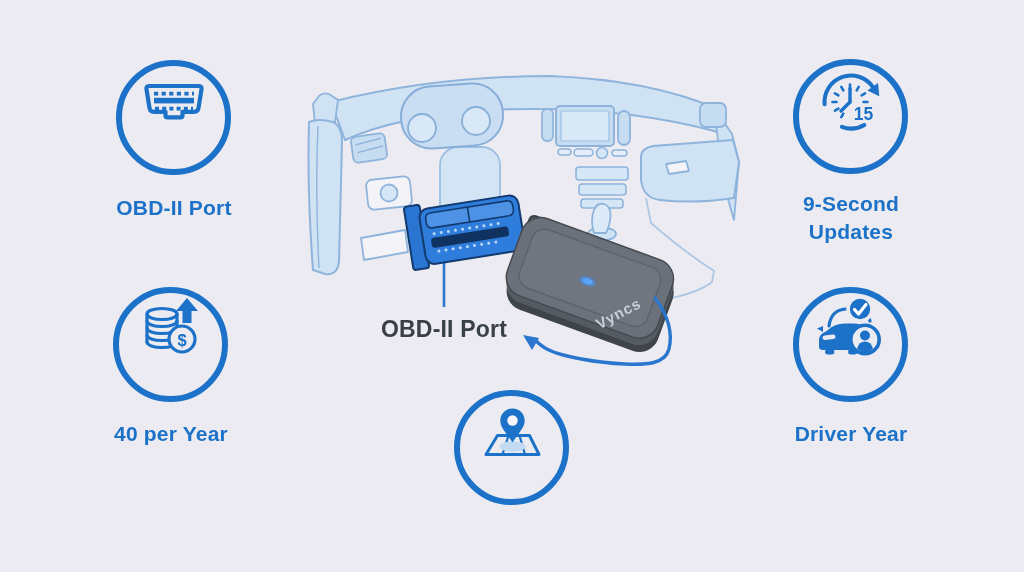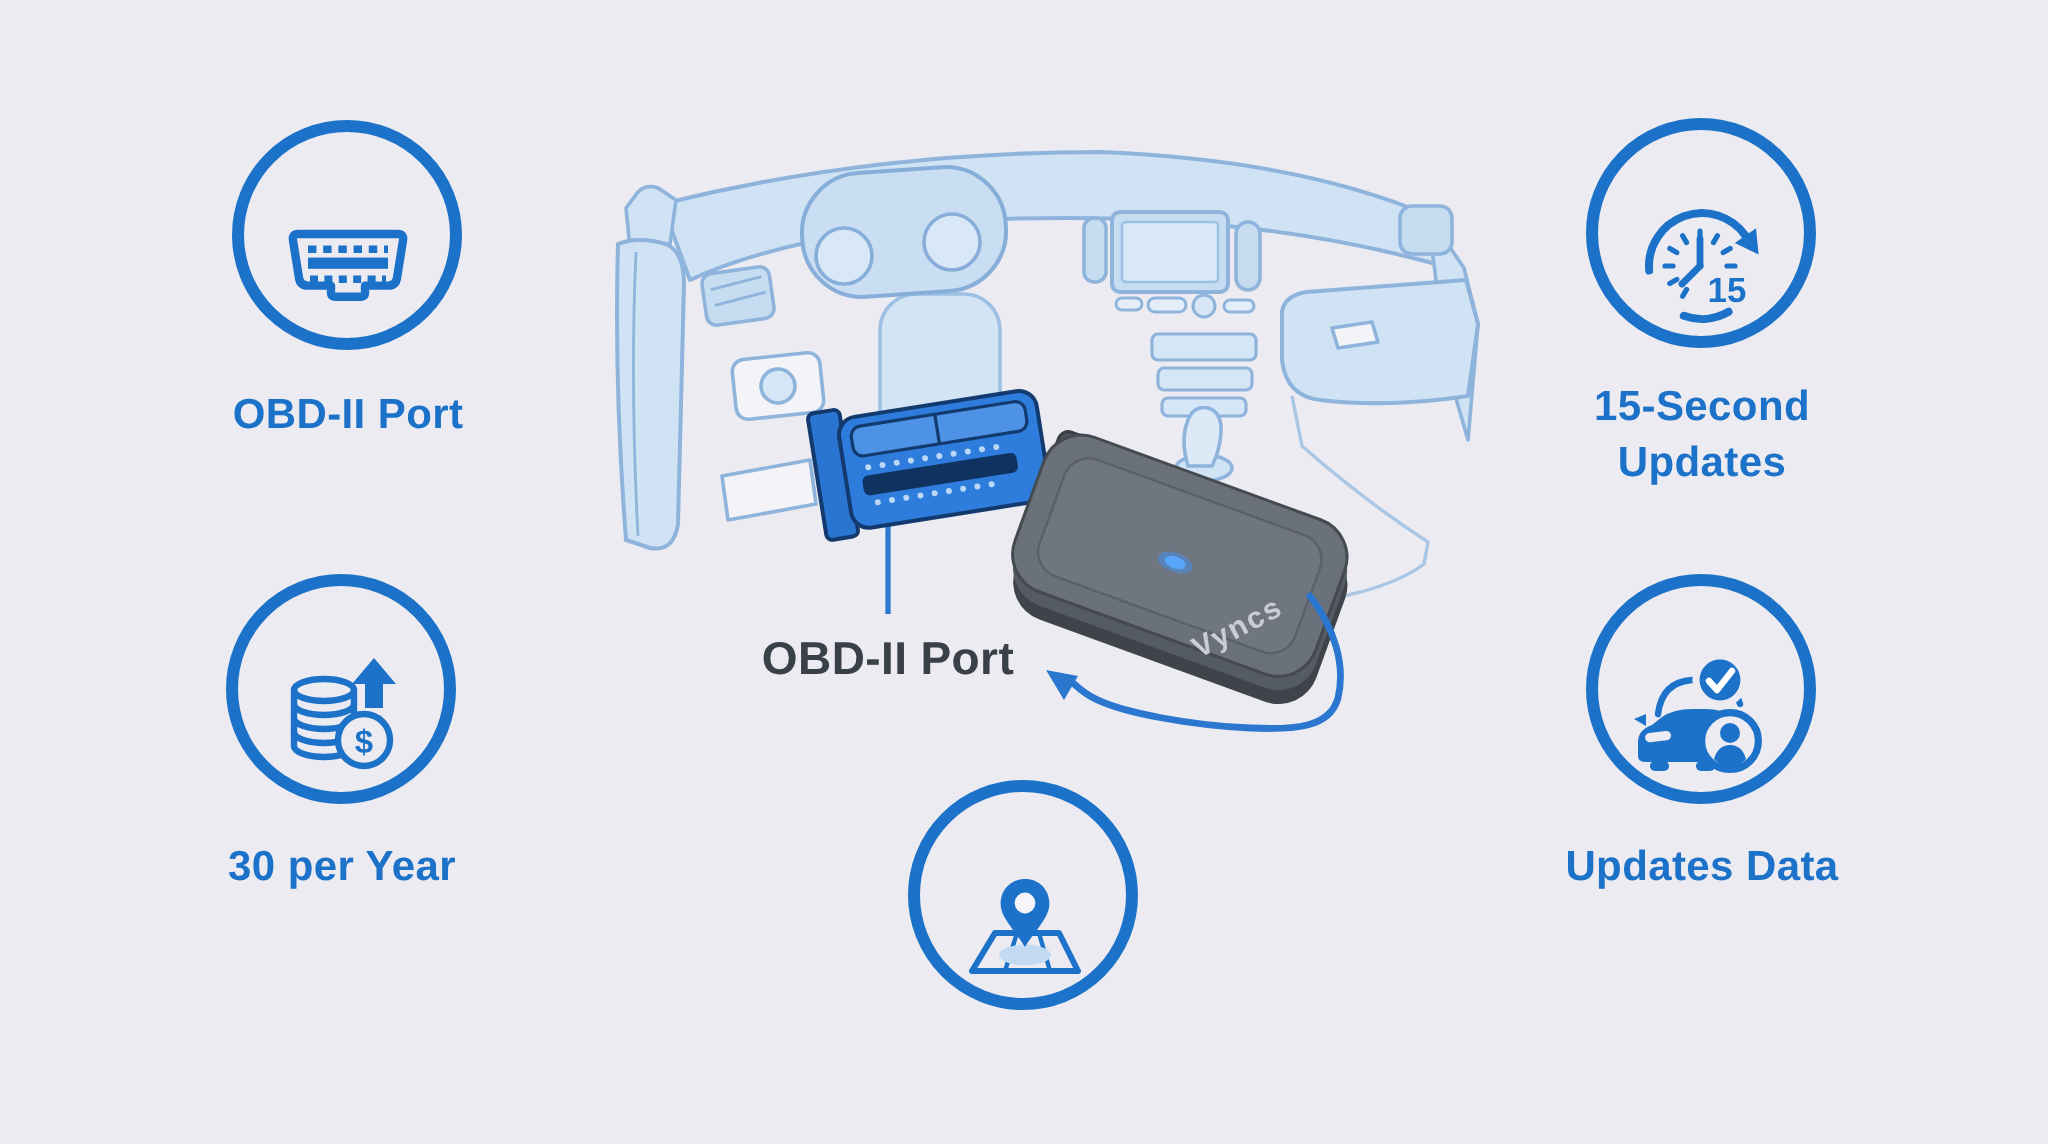--- a/index.html
+++ b/index.html
@@ -1,20 +1,20 @@
 <!DOCTYPE html>
 <html><head>
 <meta charset="utf-8">
 <style>
   html,body{margin:0;padding:0;background:#ecebf1;}
   .stage{position:relative;width:1024px;height:572px;background:#ecebf1;overflow:hidden;
          font-family:"Liberation Sans", sans-serif;}
   .feature{position:absolute;}
   .icon-circle{width:103px;height:103px;border:6.5px solid #1b72c8;border-radius:50%;
-               display:flex;align-items:flex-end;justify-content:center;background:transparent;}
+               display:flex;align-items:flex-start;justify-content:center;background:transparent;}
   .feature-label{position:absolute;text-align:center;color:#1b72c8;font-weight:bold;
                  font-size:21px;line-height:1.33;letter-spacing:.2px;}
   .center-label{position:absolute;left:369px;top:316px;width:150px;text-align:center;
                 color:#3a4047;font-weight:bold;font-size:23px;letter-spacing:.2px;}
   .illus{position:absolute;left:285px;top:52px;width:470px;height:320px;}
   svg text{font-family:"Liberation Sans", sans-serif;}
 </style>
 </head>
 <body>
 
@@ -155,21 +155,21 @@
           <path d="M12,35 A15,5.5 0 0 0 42,35"></path>
           <path d="M12,42 A15,5.5 0 0 0 42,42"></path>
           <path d="M12,49 A15,5.5 0 0 0 42,49"></path>
         </g>
         <polygon points="52,5 41,18 47.5,18 47.5,30 56.5,30 56.5,18 63,18" fill="#1b72c8"></polygon>
         <circle cx="47" cy="46" r="13" fill="#ecebf1" stroke="#1b72c8" stroke-width="3.2"></circle>
         <text x="47" y="52.5" text-anchor="middle" font-size="16.5" font-weight="bold" fill="#1b72c8">$</text>
       </svg>
     </div>
   </div>
-  <div class="feature-label" style="left:81px;top:420px;width:180px;">30 per Year</div>
+  <div class="feature-label" style="left:81px;top:420px;width:180px;">40 per Year</div>
 
   <div class="feature" style="left:793px;top:59px;">
     <div class="icon-circle">
       <svg width="72" height="72" viewBox="0 0 72 72">
         <path d="M9.6,39.3 A26.5,26.5 0 0 1 57.7,21.8" fill="none" stroke="#1b72c8" stroke-width="4" stroke-linecap="round"></path>
         <polygon points="64.3,31.2 63.0,18.1 52.4,25.5" fill="#1b72c8"></polygon>
         <path d="M49.3,59.9 A26.5,26.5 0 0 1 26.9,61.9" fill="none" stroke="#1b72c8" stroke-width="4" stroke-linecap="round"></path>
         <g stroke="#1b72c8" stroke-width="2.6" stroke-linecap="round">
           <path d="M35,19.5 V23.5"></path>
             <path d="M43.7,21.9 L41.7,25.3"></path>
@@ -182,42 +182,42 @@
           <path d="M26.3,52.1 L28.3,48.7"></path>
         </g>
         <g stroke="#1b72c8" stroke-width="3.4" stroke-linecap="round">
           <path d="M35,37 L35,23.5"></path>
             <path d="M35,37 L26,46"></path>
         </g>
         <text x="48.5" y="55" text-anchor="middle" font-size="17.5" font-weight="bold" fill="#1b72c8" style="paint-order:stroke;stroke:#ecebf1;stroke-width:5px;">15</text>
       </svg>
     </div>
   </div>
-  <div class="feature-label" style="left:785px;top:190px;width:132px;">15-Second Updates</div>
+  <div class="feature-label" style="left:785px;top:190px;width:132px;">9-Second Updates</div>
 
   <div class="feature" style="left:793px;top:287px;">
     <div class="icon-circle">
       <svg width="72" height="72" viewBox="0 0 72 72">
         <path d="M14,33 Q16,17 31,16 L40,16 Q52,17 55,28" fill="none" stroke="#1b72c8" stroke-width="3.2" stroke-linecap="round"></path>
         <path d="M2,35.5 L8,33 L8,39 Z" fill="#1b72c8"></path>
         <path d="M4,54 L4,47 Q4,41 11,38.5 L16,34.5 Q22,30.5 31,30.5 L38,30.5 Q46,30.5 52,34.5 L55,36.5 L55,44 L52,54 Q52,57 48,57 L8,57 Q4,57 4,54 Z" fill="#1b72c8"></path>
         <rect x="10" y="56.5" width="9.5" height="5" rx="2.4" fill="#1b72c8"></rect>
         <rect x="33" y="56.5" width="9.5" height="5" rx="2.4" fill="#1b72c8"></rect>
         <rect x="7.5" y="42" width="13" height="4.6" rx="2.3" fill="#ecebf1" transform="rotate(-7 14 44)"></rect>
         <circle cx="45" cy="16" r="12" fill="#1b72c8" stroke="#ecebf1" stroke-width="3.6"></circle>
         <path d="M39.5,16.5 L43.5,21 L51,11.5" fill="none" stroke="#ffffff" stroke-width="3.2" stroke-linecap="round" stroke-linejoin="round"></path>
         <g>
           <circle cx="50" cy="46.5" r="14.2" fill="#ecebf1" stroke="#1b72c8" stroke-width="3.6"></circle>
           <circle cx="50" cy="42.5" r="5" fill="#1b72c8"></circle>
           <path d="M42,55.5 Q44,48.5 50,48.5 Q56,48.5 58,55.5 Q54.5,59.5 50,59.5 Q45.5,59.5 42,55.5 Z" fill="#1b72c8"></path>
         </g>
       </svg>
     </div>
   </div>
-  <div class="feature-label" style="left:761px;top:420px;width:180px;">Updates Data</div>
+  <div class="feature-label" style="left:761px;top:420px;width:180px;">Driver Year</div>
 
   <div class="feature" style="left:454px;top:390px;">
     <div class="icon-circle">
       <svg width="72" height="72" viewBox="0 0 72 72">
         <path d="M21.5,39.5 L53.5,39.5 L63,58.5 L10,58.5 Z" fill="none" stroke="#1b72c8" stroke-width="3" stroke-linejoin="round"></path>
         <path d="M32.5,39.5 L26.5,58.5 M43.5,39.5 L49,58.5" stroke="#1b72c8" stroke-width="2.2" fill="none"></path>
         <ellipse cx="36.5" cy="50.5" rx="13" ry="5.2" fill="#c3dbf2"></ellipse>
         <path d="M36.5,12.5 C29.5,12.5 24.3,17.8 24.3,24.8 C24.3,31.5 30,36.5 36.5,46.5 C43,36.5 48.7,31.5 48.7,24.8 C48.7,17.8 43.5,12.5 36.5,12.5 Z" fill="#1b72c8"></path>
         <circle cx="36.5" cy="24.5" r="5.2" fill="#f6f5f9"></circle>
       </svg>

